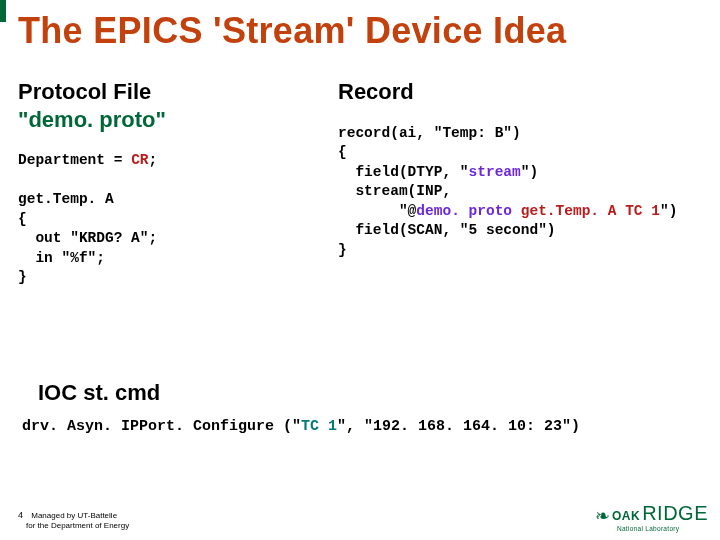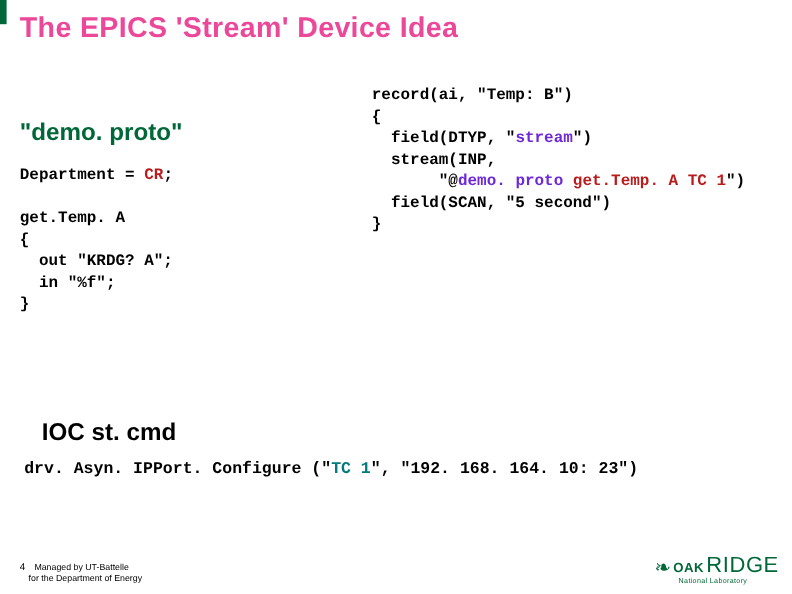--- a/index.html
+++ b/index.html
@@ -15,22 +15,22 @@
     position: absolute;
     left: 0; top: 0;
     width: 6px; height: 22px;
     background: #006838;
   }
   .title {
     position: absolute;
     left: 18px; top: 10px;
     font-family: "Arial Black", Arial, sans-serif;
     font-weight: 900;
-    font-size: 26px;
-    color: #ec4899;
+    font-size: 36px;
+    color: #c2410c;
     letter-spacing: 0.3px;
   }
   .col-left {
     position: absolute;
     left: 18px; top: 78px;
     width: 300px;
   }
   .col-right {
     position: absolute;
     left: 338px; top: 78px;
@@ -113,33 +113,34 @@
 </style>
 </head>
 <body>
 
 <div class="accent-bar"></div>
 
 <h1 class="title">The EPICS 'Stream' Device Idea</h1>
 
 <div class="col-left">
   <div class="subhead">
-    <br>
+    <span>Protocol File</span><br>
     <span class="green">"demo. proto"</span>
   </div>
   <div class="code"><span>Department = </span><span class="c-navy">CR</span><span>;</span>
 
 <span>get.Temp. A
 {
   out "KRDG? A";
   in "%f";
 }</span></div>
 </div>
 
 <div class="col-right">
+  <div class="subhead">Record</div>
   <div class="code"><span>record(ai, "Temp: B")</span>
 <span>{</span>
 <span>  field(DTYP, "</span><span class="c-green">stream</span><span>")</span>
 <span>  stream(INP,</span>
 <span>       "@</span><span class="c-green">demo. proto</span><span> </span><span class="c-navy">get.Temp. A</span><span> </span><span class="c-navy">TC 1</span><span>")</span>
 <span>  field(SCAN, "5 second")</span>
 <span>}</span></div>
 </div>
 
 <div class="ioc-head">IOC st. cmd</div>

